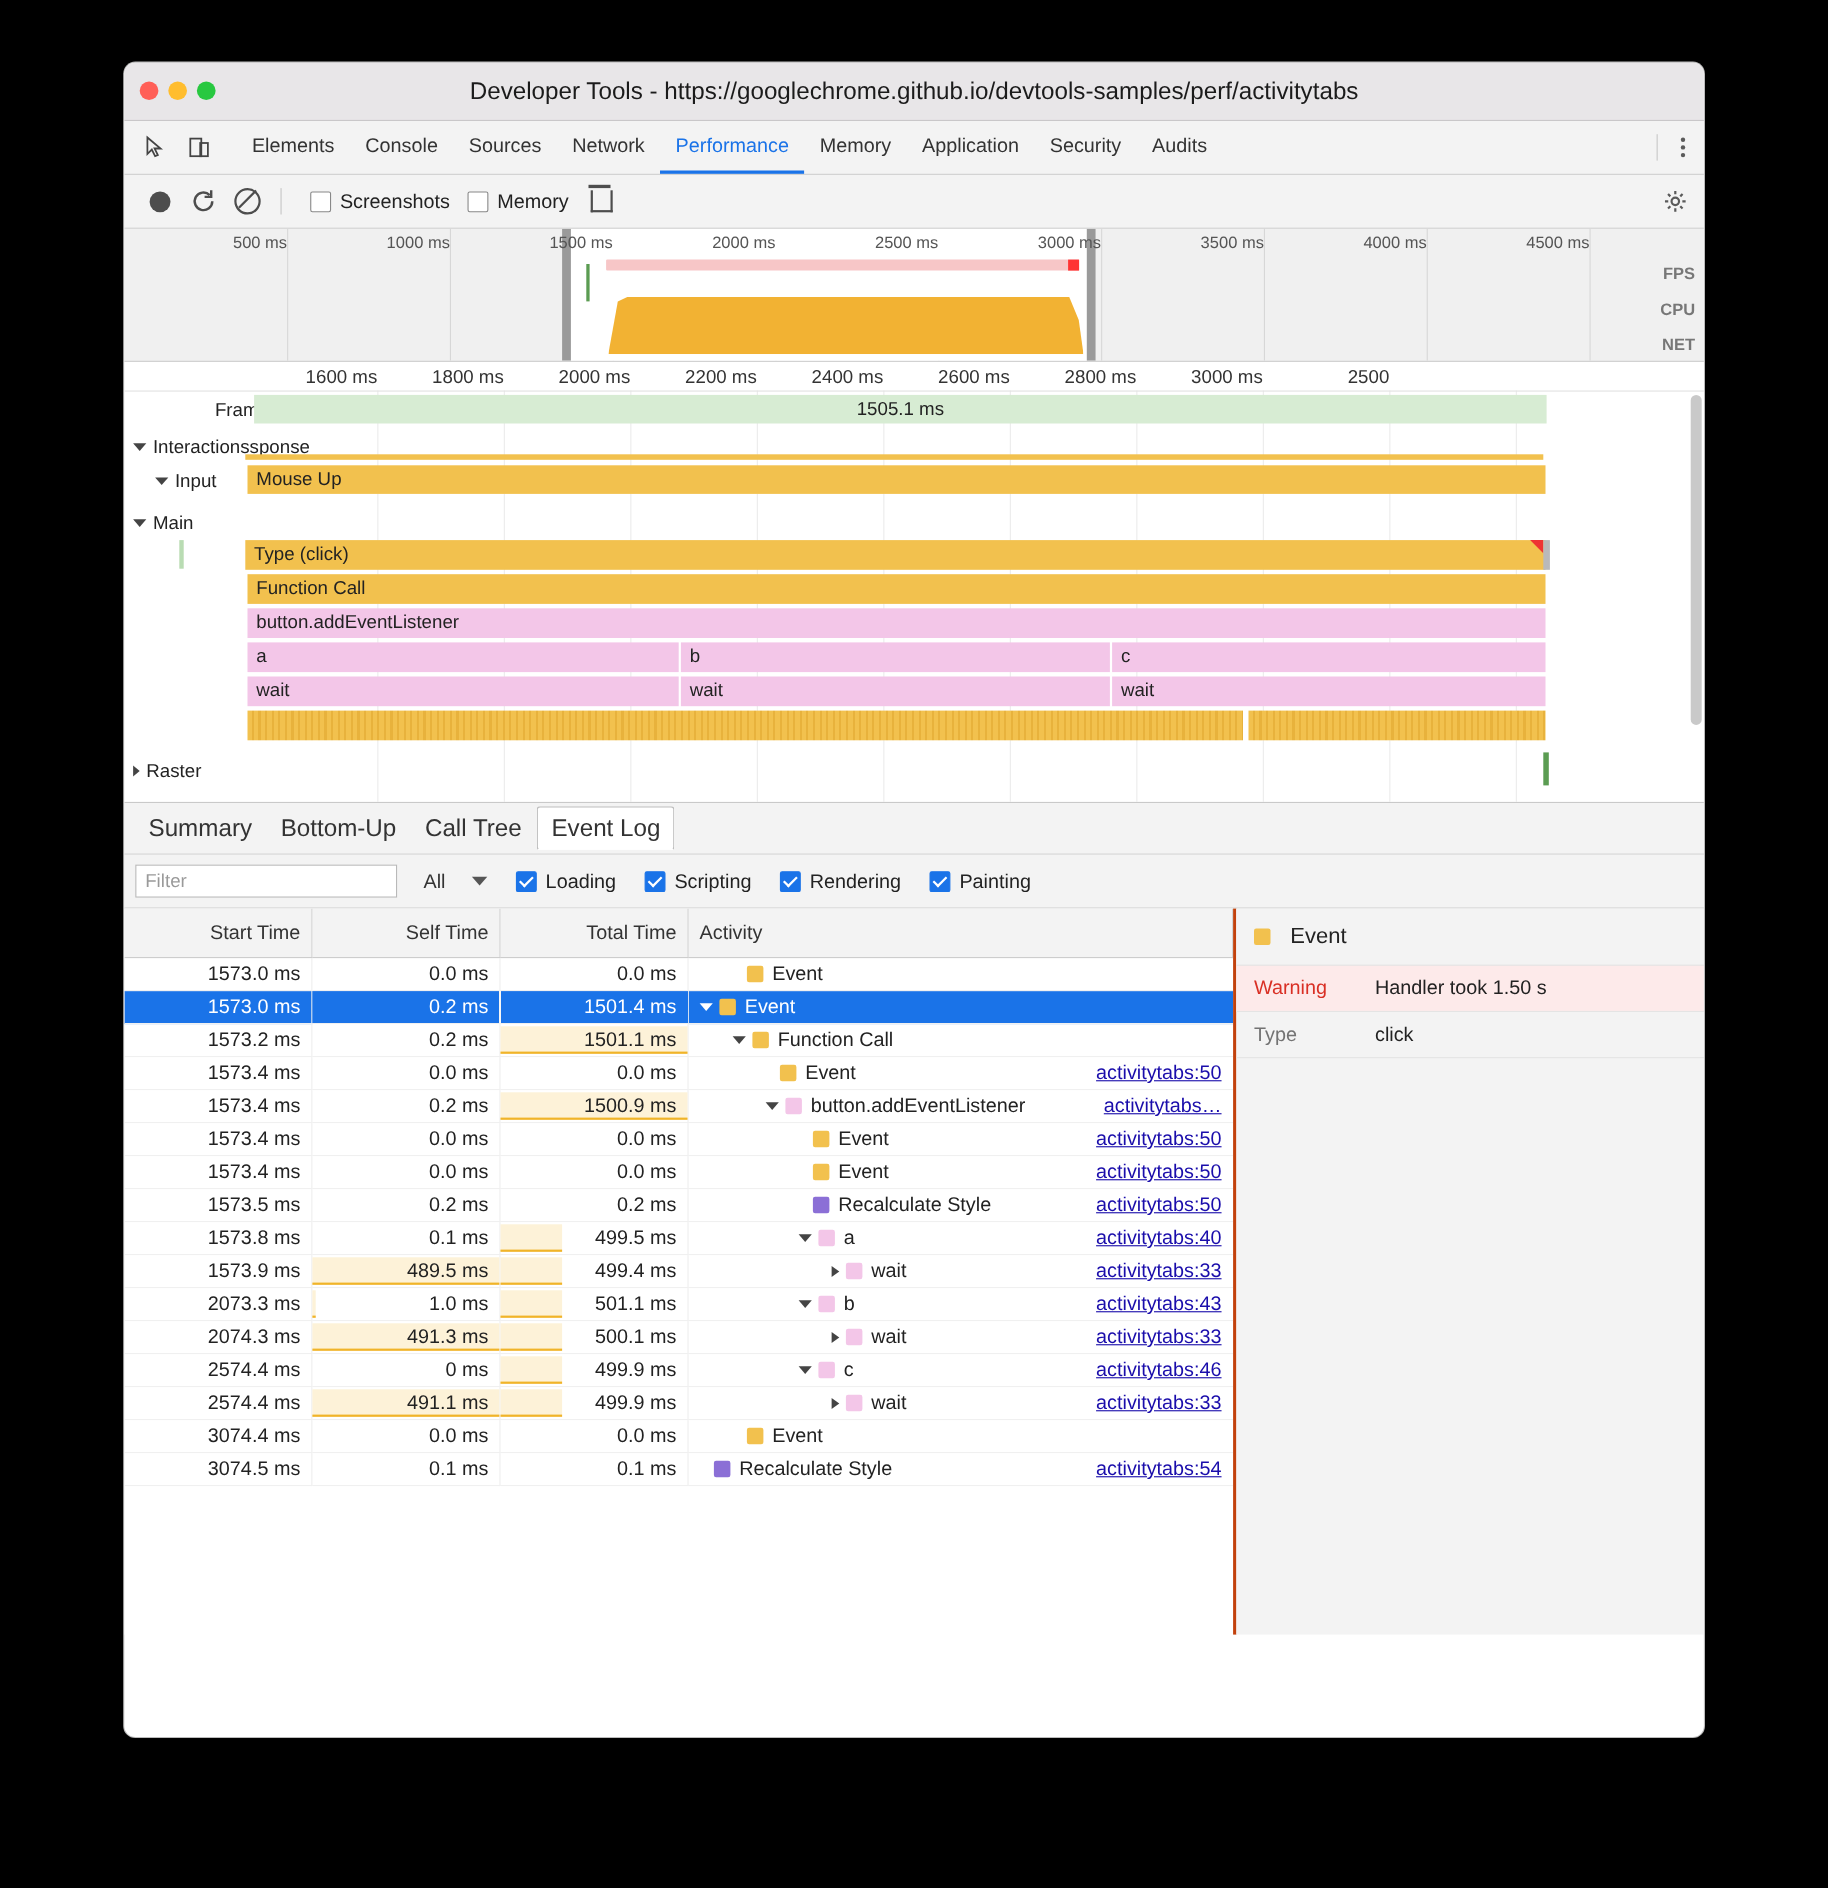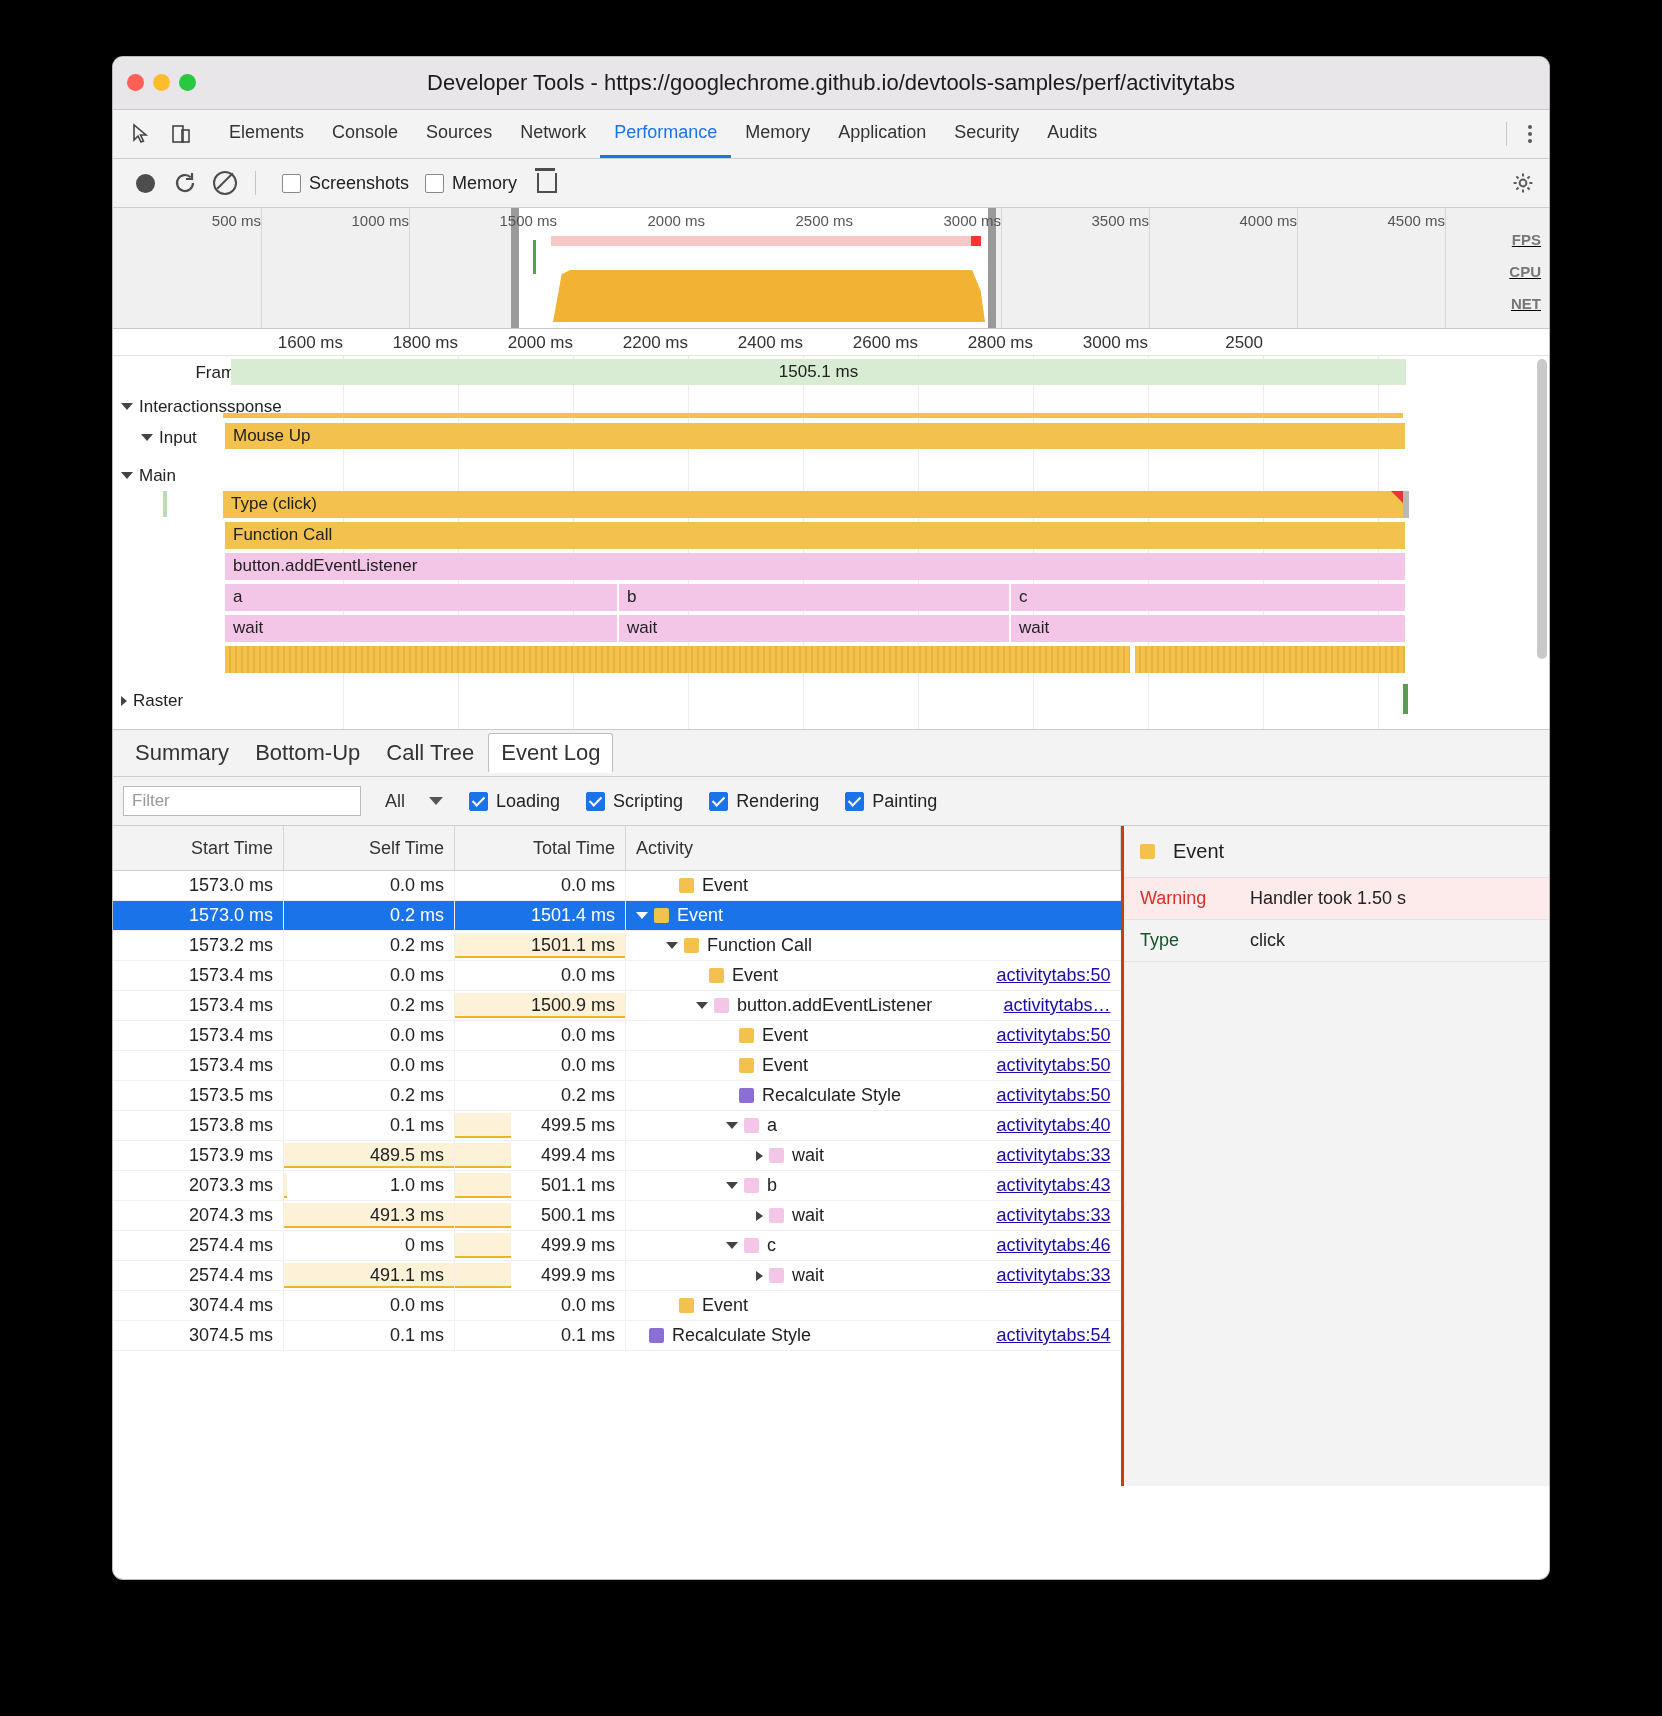--- a/index.html
+++ b/index.html
@@ -159,21 +159,21 @@
   }
   .ov-tick {
     position: absolute; top: 4px; font-size: 15px; color: #555;
     transform: translateX(-100%);
     text-align: right;
   }
   .ov-gridline {
     position: absolute; top: 0; bottom: 0; width: 1px; background: #d7d7d7;
   }
   .ov-lanes {
-    position: absolute; right: 8px; top: 16px; width: 60px; text-align: right; text-decoration: underline;
+    position: absolute; right: 8px; top: 26px; width: 60px; text-align: right;
   }
   .ov-lane-label {
     font-size: 15px; color: #777; font-weight: bold; line-height: 32px;
   }
   .ov-window {
     position: absolute; top: 0; bottom: 0; left: 398px; width: 485px;
     background: #fff;
   }
   .ov-handle {
     position: absolute; top: 0; bottom: 0; width: 8px; background: #9a9a9a;
@@ -313,21 +313,21 @@
   .det-header {
     display: flex; align-items: center; gap: 10px;
     padding: 14px 16px; font-size: 20px; color: #222;
     border-bottom: 1px solid #e0e0e0; background: #f3f3f3;
   }
   .det-row {
     display: flex; align-items: center; font-size: 18px; padding: 10px 16px;
     border-bottom: 1px solid #e4e4e4;
   }
   .det-row.warn { background: #fdeaea; }
-  .det-key { width: 110px; color: #14532d; }
+  .det-key { width: 110px; color: #737373; }
   .det-key.warnkey { color: #d93025; }
   .det-val { color: #222; }
 </style>
 </head>
 <body>
 
 <div class="window">
 
   <div class="titlebar">
     <div class="traffic">

